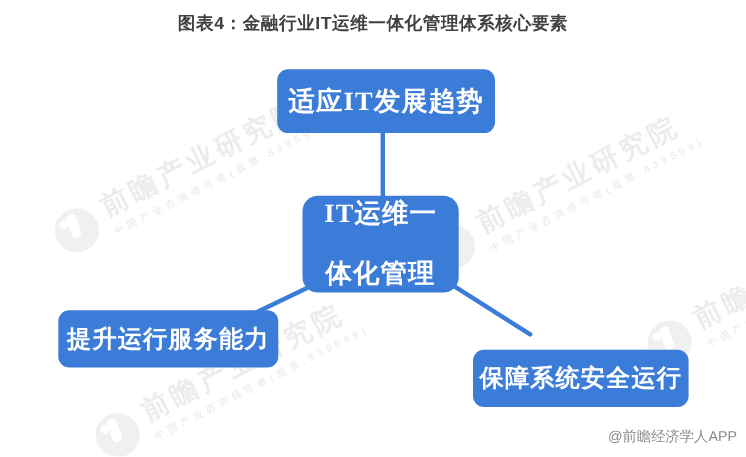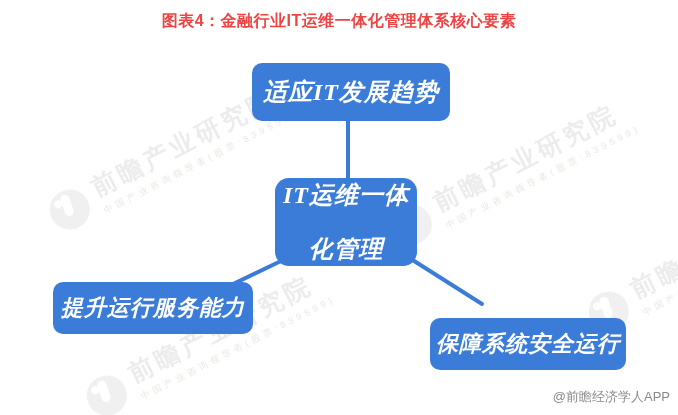--- a/index.html
+++ b/index.html
@@ -16,21 +16,21 @@
 
   
   .chart-title {
     position: absolute;
     top: 11px;
     left: 0;
     width: 100%;
     text-align: center;
     font-size: 16px;
     font-weight: 700;
-    color: #ef4444;
+    color: #404040;
     letter-spacing: 0.5px;
     z-index: 5;
   }
 
   
   .wm {
     position: absolute;
     display: flex;
     align-items: center;
     white-space: nowrap;
@@ -96,21 +96,20 @@
     position: absolute;
     background: #3b7cd8;
     color: #ffffff;
     display: flex;
     align-items: center;
     justify-content: center;
     text-align: center;
     font-family: "Liberation Serif", serif;
     font-weight: 700;
     z-index: 3;
-    font-style: italic;
   }
   .node-top {
     left: 252px; top: 63px;
     width: 198px; height: 58px;
     border-radius: 10px;
     font-size: 24px;
     letter-spacing: 1px;
   }
   .node-center {
     left: 275px; top: 178px;

